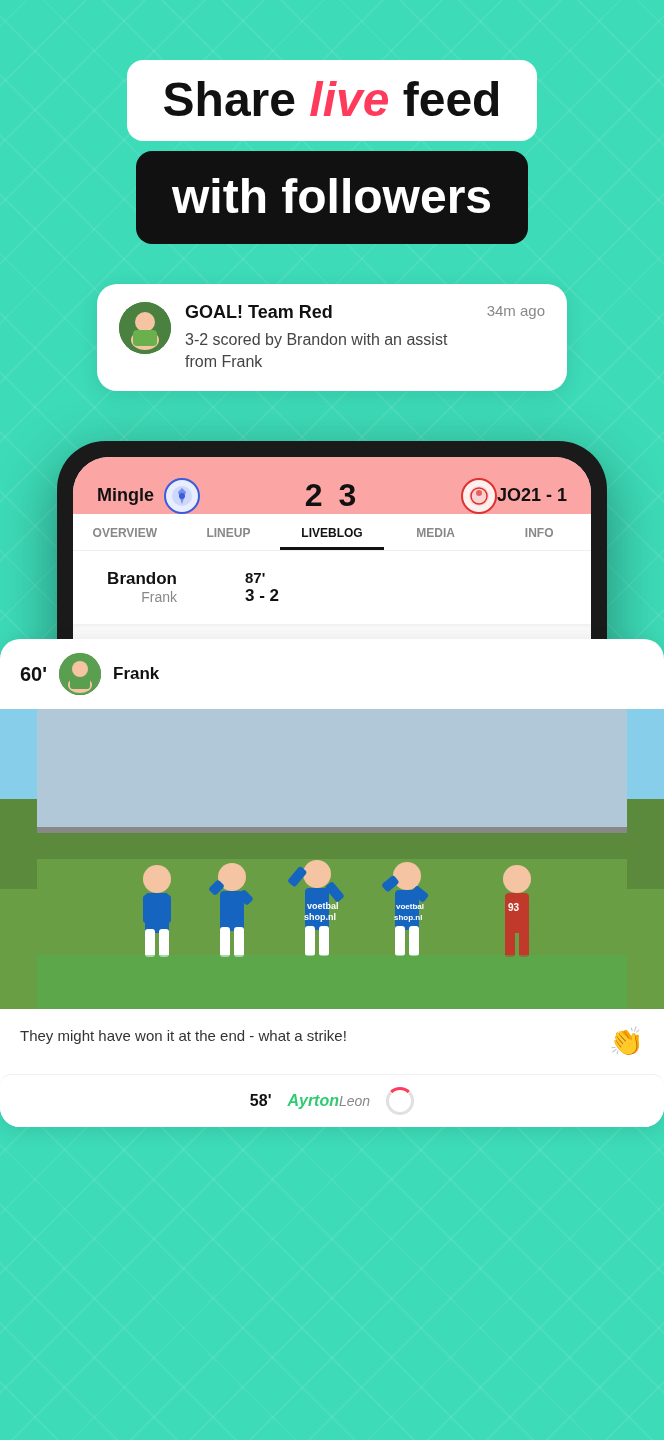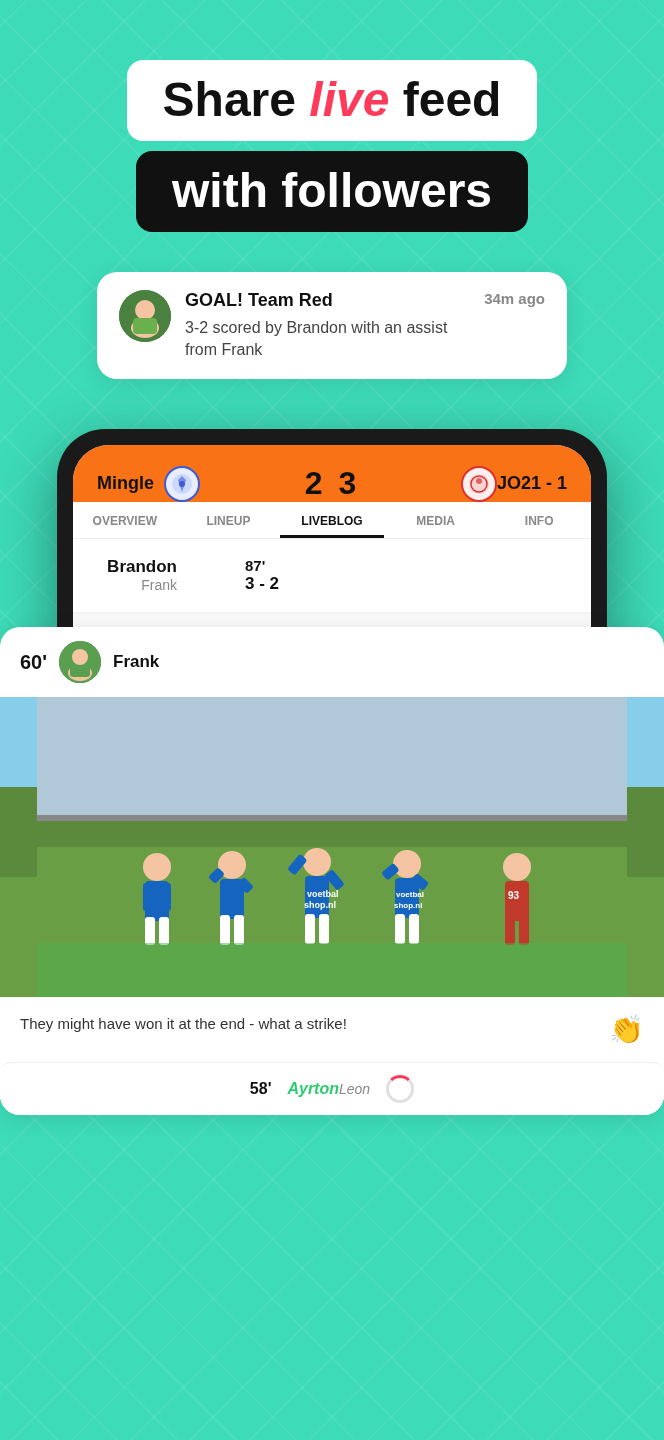--- a/index.html
+++ b/index.html
@@ -69,21 +69,21 @@
     }
 
     .hero-line1 .live-text {
       color: #FF3B5C;
       font-style: italic;
     }
 
     .hero-line2 {
       background: #111;
       border-radius: 16px;
-      padding: 14px 36px;
+      padding: 20px 36px;
       font-size: 48px;
       font-weight: 900;
       color: white;
       line-height: 1.1;
       white-space: nowrap;
       text-align: center;
     }
 
     
     .notification-card {
@@ -134,21 +134,21 @@
 
     .notif-title {
       font-size: 18px;
       font-weight: 800;
       color: #111;
     }
 
     .notif-time {
       font-size: 15px;
       color: #888;
-      font-weight: 700;
+      font-weight: 400;
     }
 
     .notif-body {
       font-size: 16px;
       color: #444;
       line-height: 1.4;
     }
 
     
     .phone-wrapper {
@@ -166,21 +166,21 @@
     }
 
     .phone-screen {
       background: #f5f5f5;
       border-radius: 36px;
       overflow: hidden;
     }
 
     
     .match-header {
-      background: #f97316;
+      background: #fca5a5;
       padding: 20px 24px 0;
       display: flex;
       align-items: center;
       justify-content: space-between;
     }
 
     .team-left {
       display: flex;
       align-items: center;
       gap: 10px;

